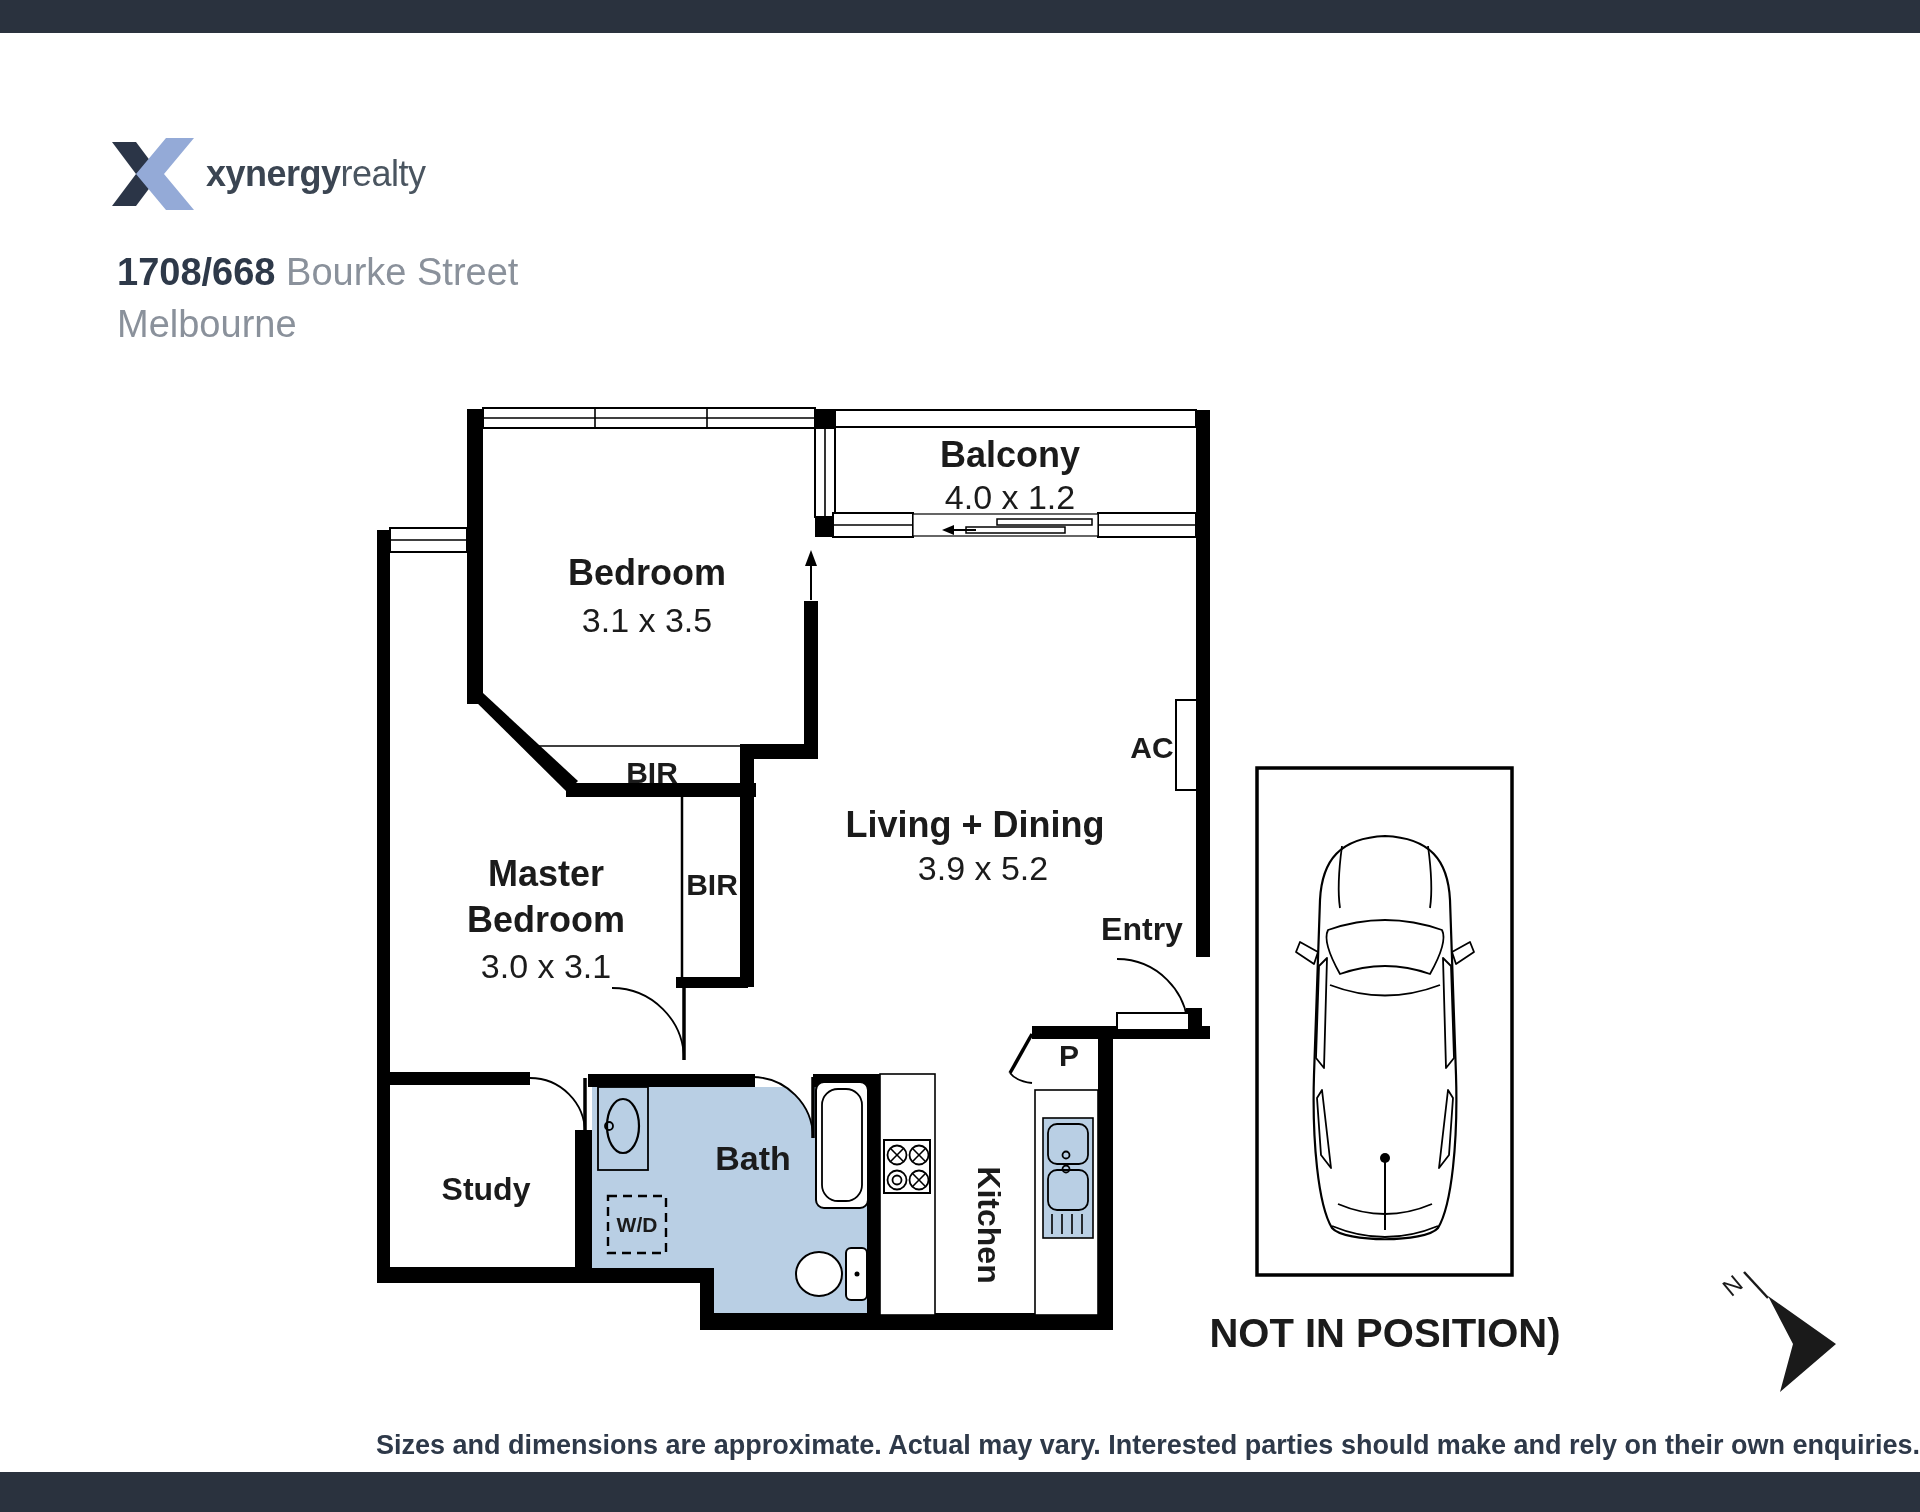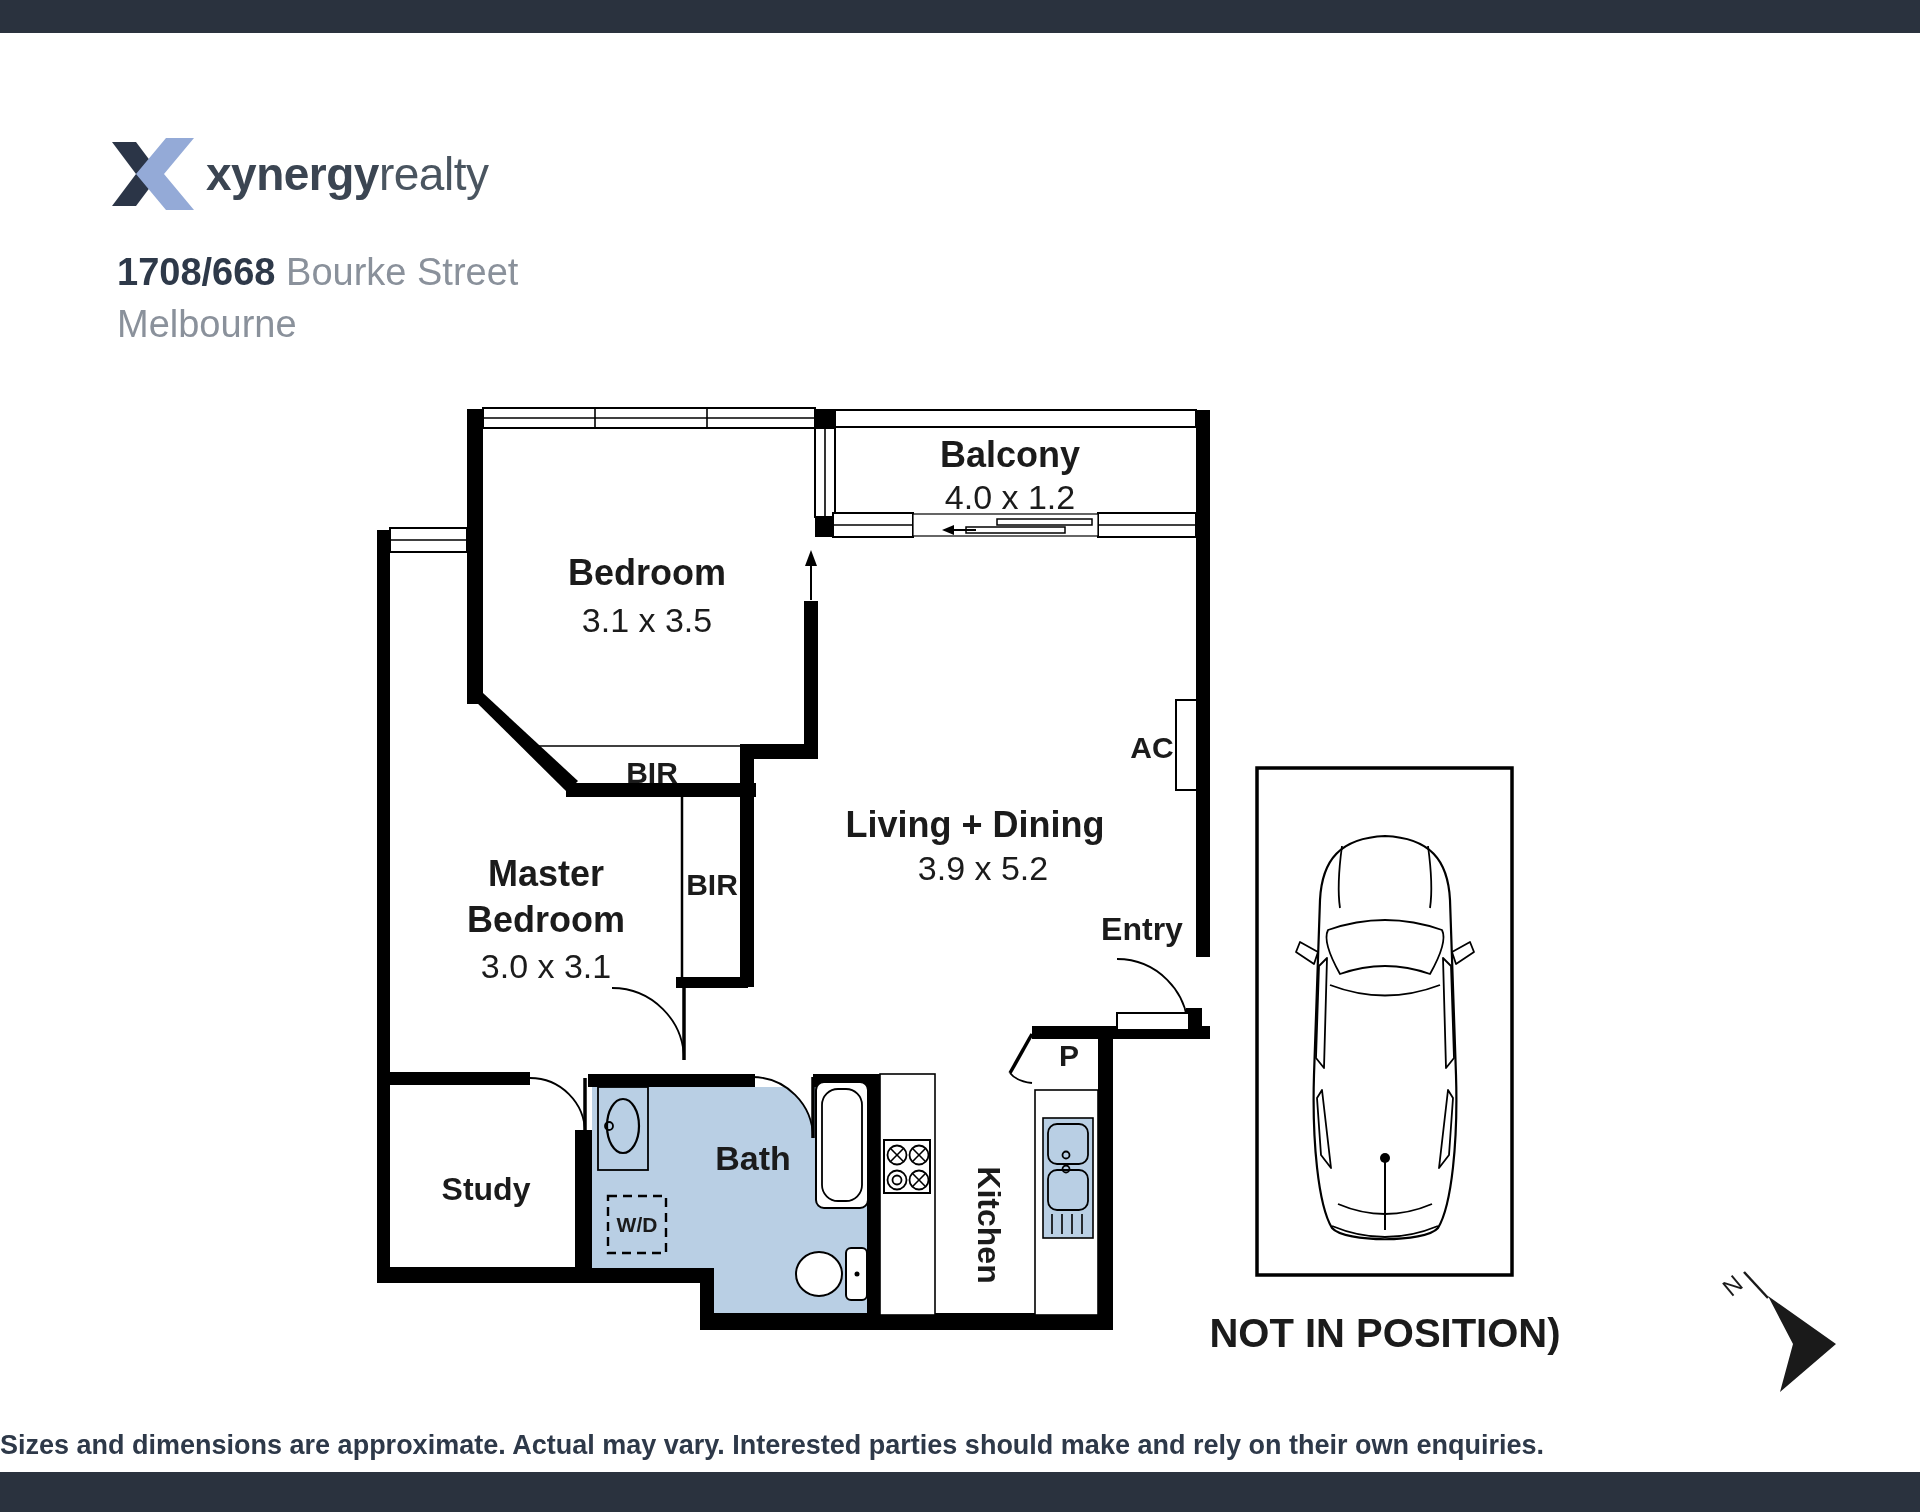--- a/index.html
+++ b/index.html
@@ -3,27 +3,27 @@
 <meta charset="utf-8">
 <style>
   html,body{margin:0;padding:0;background:#ffffff;}
   .page{position:relative;width:1920px;height:1512px;background:#fff;overflow:hidden;
         font-family:"Liberation Sans", sans-serif;}
   .bar{position:absolute;left:0;width:100%;background:#2a323e;}
   .bar.top{top:0;height:33px;}
   .bar.bottom{bottom:0;height:40px;}
   .logo-row{position:absolute;left:110px;top:138px;display:flex;align-items:center;}
   .logo-mark{width:86px;height:72px;}
-  .brand-text{margin-left:10px;font-size:46px;letter-spacing:-0.5px;color:#3b4552;}
+  .brand-text{margin-left:10px;font-size:36px;letter-spacing:-0.5px;color:#3b4552;}
   .brand-text .b{font-weight:700;}
   .brand-text .l{font-weight:300;color:#4a5560;}
   .addr{position:absolute;left:117px;top:246px;font-size:38px;line-height:52px;color:#8a919b;font-weight:300;}
   .addr .num{font-weight:700;color:#2e3949;}
   .plan-svg{position:absolute;left:0;top:0;}
-  .disclaimer{position:absolute;left:0;top:1430px;width:100%;text-align:left;
+  .disclaimer{position:absolute;left:0;top:1430px;width:100%;text-align:right;
       font-size:27px;font-weight:700;color:#2e3949;}
   
   .wall{fill:#000;stroke:none;}
   .win{fill:#fff;stroke:#000;stroke-width:2px;}
   .thin{stroke:#000;stroke-width:1.6px;fill:none;}
   .fix{fill:#fff;stroke:#000;stroke-width:2px;}
   .fixn{fill:none;stroke:#000;stroke-width:1.8px;}
   .doorw{fill:#fff;stroke:none;}
   .doorarc{fill:none;stroke:#000;stroke-width:1.8px;}
   .leaf{stroke:#000;stroke-width:3.5px;}

